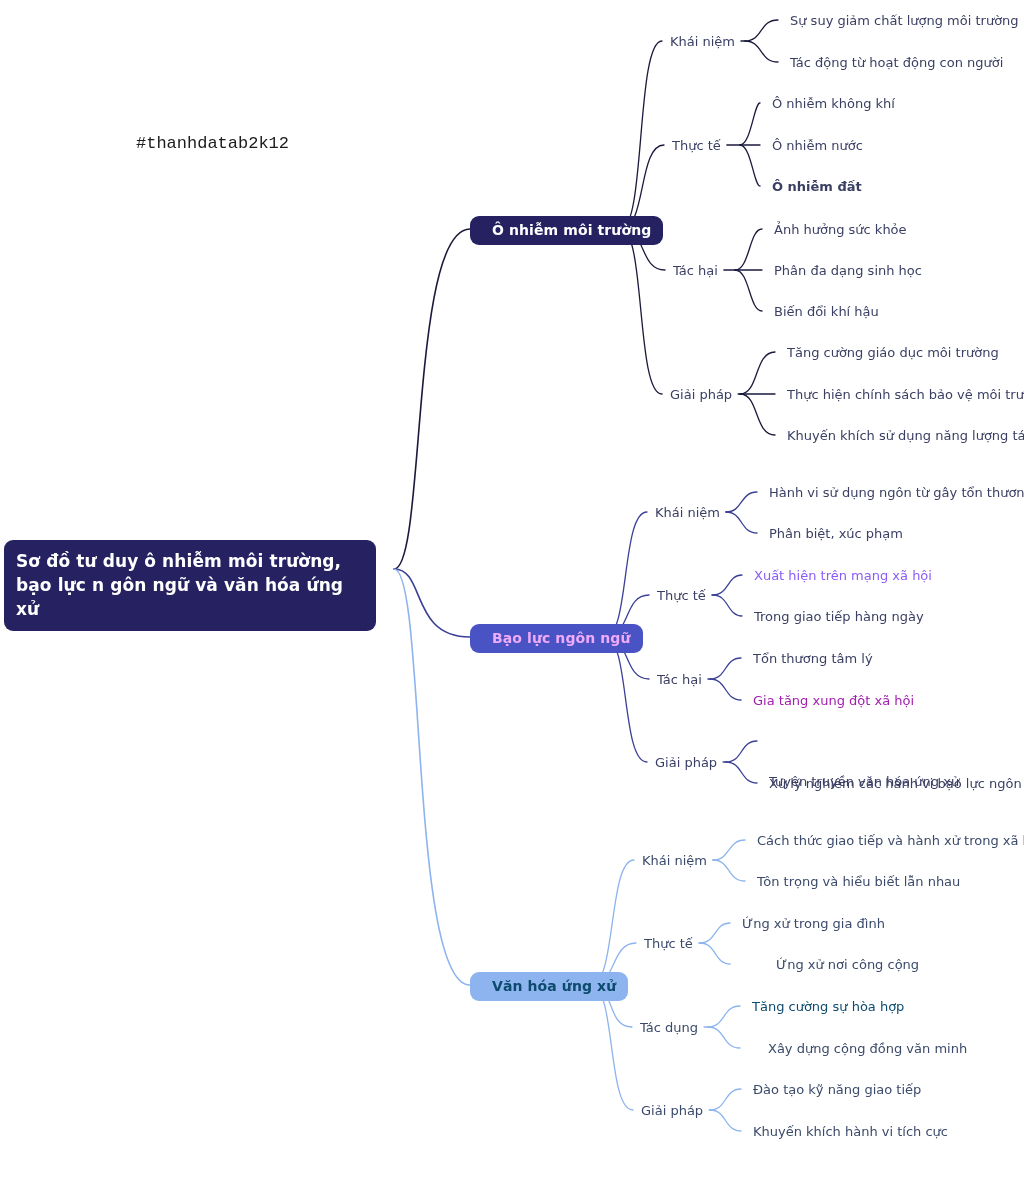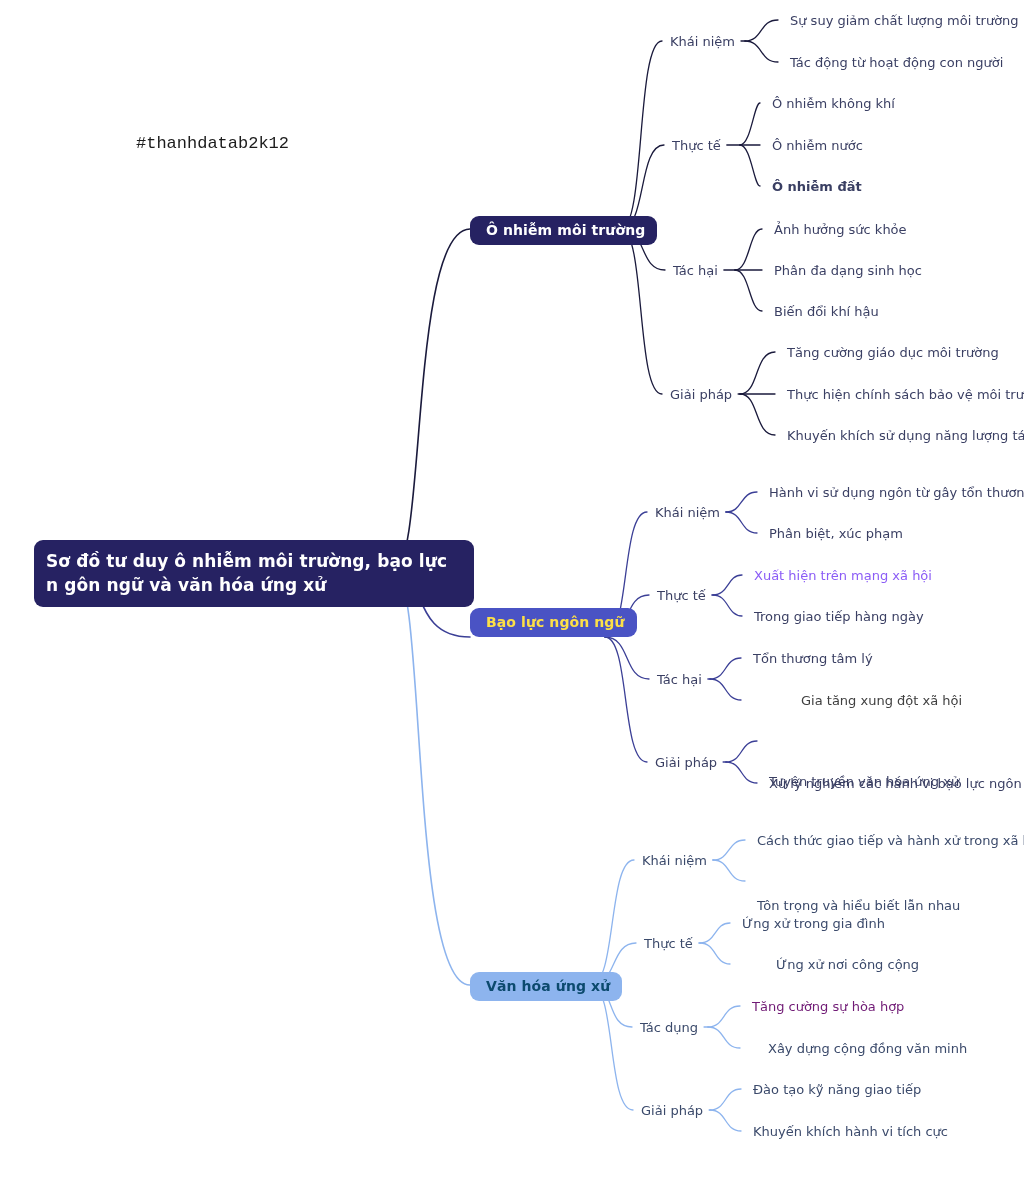--- a/index.html
+++ b/index.html
@@ -42,21 +42,21 @@
     letter-spacing: 0.1px;
   }
   .branch-node {
     position: absolute;
     box-sizing: border-box;
     border-radius: 9px;
     color: #ffffff;
     font-size: 14px;
     font-weight: bold;
     line-height: 1;
-    padding: 7px 12px 8px 16px;
+    padding: 7px 12px 8px 22px;
     white-space: nowrap;
     letter-spacing: 0.1px;
   }
   .sub-label {
     position: absolute;
     font-size: 13px;
     line-height: 1;
     white-space: nowrap;
     transform: translateY(-50%);
   }
@@ -125,60 +125,60 @@
       <path d="M 708 1027 C 725.6 1027, 722 1006, 740 1006" fill="none" stroke="#8db4ee" stroke-width="1.3" stroke-linecap="round"></path>
       <path d="M 708 1027 C 725.6 1027, 722 1048, 740 1048" fill="none" stroke="#8db4ee" stroke-width="1.3" stroke-linecap="round"></path>
       <path d="M 591 985 C 616 985, 607 1110, 633 1110" fill="none" stroke="#8db4ee" stroke-width="1.3" stroke-linecap="round"></path>
       <path d="M 709.109375 1110 L 710 1110" fill="none" stroke="#8db4ee" stroke-width="1.3" stroke-linecap="round"></path>
       <path d="M 710 1110 C 727.05 1110, 724 1089, 741 1089" fill="none" stroke="#8db4ee" stroke-width="1.3" stroke-linecap="round"></path>
       <path d="M 710 1110 C 727.05 1110, 724 1131, 741 1131" fill="none" stroke="#8db4ee" stroke-width="1.3" stroke-linecap="round"></path>
     </svg>
 
   <div class="watermark" style="left: 136px; top: 134px; color: rgb(28, 28, 28);">#thanhdatab2k12</div>
 
-  <div class="root-node" style="left: 4px; top: 540px; width: 440px; background: rgb(38, 34, 98); color: rgb(255, 255, 255); margin-left: 30px;">Sơ đồ tư duy ô nhiễm môi trường, bạo lực n gôn ngữ và văn hóa ứng xử</div>
+  <div class="root-node" style="left: 4px; top: 540px; width: 372px; background: rgb(38, 34, 98); color: rgb(255, 255, 255);">Sơ đồ tư duy ô nhiễm môi trường, bạo lực n gôn ngữ và văn hóa ứng xử</div>
 
   <div id="nodes-layer">
       <div class="branch-node" style="left: 470px; top: 216px; background: rgb(38, 34, 98); color: rgb(255, 255, 255);">Ô nhiễm môi trường</div>
       <div class="sub-label" style="left: 670px; top: 41px; color: rgb(58, 63, 99);">Khái niệm</div>
       <div class="leaf-label" style="left: 790px; top: 20px; color: rgb(58, 63, 99);">Sự suy giảm chất lượng môi trường</div>
       <div class="leaf-label" style="left: 790px; top: 62px; color: rgb(58, 63, 99);">Tác động từ hoạt động con người</div>
       <div class="sub-label" style="left: 672px; top: 145px; color: rgb(58, 63, 99);">Thực tế</div>
       <div class="leaf-label" style="left: 772px; top: 103px; color: rgb(58, 63, 99);">Ô nhiễm không khí</div>
       <div class="leaf-label" style="left: 772px; top: 145px; color: rgb(58, 63, 99);">Ô nhiễm nước</div>
       <div class="leaf-label" style="left: 772px; top: 186px; color: rgb(58, 63, 99); font-weight: bold;">Ô nhiễm đất</div>
       <div class="sub-label" style="left: 673px; top: 270px; color: rgb(58, 63, 99);">Tác hại</div>
       <div class="leaf-label" style="left: 774px; top: 229px; color: rgb(58, 63, 99);">Ảnh hưởng sức khỏe</div>
       <div class="leaf-label" style="left: 774px; top: 270px; color: rgb(58, 63, 99);">Phân đa dạng sinh học</div>
       <div class="leaf-label" style="left: 774px; top: 311px; color: rgb(58, 63, 99);">Biến đổi khí hậu</div>
       <div class="sub-label" style="left: 670px; top: 394px; color: rgb(58, 63, 99);">Giải pháp</div>
       <div class="leaf-label" style="left: 787px; top: 352px; color: rgb(58, 63, 99);">Tăng cường giáo dục môi trường</div>
       <div class="leaf-label" style="left: 787px; top: 394px; color: rgb(58, 63, 99);">Thực hiện chính sách bảo vệ môi trường</div>
       <div class="leaf-label" style="left: 787px; top: 435px; color: rgb(58, 63, 99);">Khuyến khích sử dụng năng lượng tái tạo</div>
-      <div class="branch-node" style="left: 470px; top: 608px; background: rgb(74, 83, 196); color: #fde047;">Bạo lực ngôn ngữ</div>
+      <div class="branch-node" style="left: 470px; top: 624px; background: rgb(74, 83, 196); color: #f0abfc;">Bạo lực ngôn ngữ</div>
       <div class="sub-label" style="left: 655px; top: 512px; color: rgb(58, 63, 99);">Khái niệm</div>
       <div class="leaf-label" style="left: 769px; top: 492px; color: rgb(58, 63, 99);">Hành vi sử dụng ngôn từ gây tổn thương</div>
       <div class="leaf-label" style="left: 769px; top: 533px; color: rgb(58, 63, 99);">Phân biệt, xúc phạm</div>
       <div class="sub-label" style="left: 657px; top: 595px; color: rgb(58, 63, 99);">Thực tế</div>
       <div class="leaf-label" style="left: 754px; top: 575px; color: #8b5cf6;">Xuất hiện trên mạng xã hội</div>
       <div class="leaf-label" style="left: 754px; top: 616px; color: rgb(58, 63, 99);">Trong giao tiếp hàng ngày</div>
       <div class="sub-label" style="left: 657px; top: 679px; color: rgb(58, 63, 99);">Tác hại</div>
       <div class="leaf-label" style="left: 753px; top: 658px; color: rgb(58, 63, 99);">Tổn thương tâm lý</div>
-      <div class="leaf-label" style="left: 753px; top: 700px; color: #404040; margin-left: 48px;">Gia tăng xung đột xã hội</div>
+      <div class="leaf-label" style="left: 753px; top: 700px; color: #a21caf;">Gia tăng xung đột xã hội</div>
       <div class="sub-label" style="left: 655px; top: 762px; color: rgb(58, 63, 99);">Giải pháp</div>
       <div class="leaf-label" style="left: 769px; top: 741px; color: rgb(58, 63, 99); margin-top: 40px;">Tuyên truyền văn hóa ứng xử</div>
       <div class="leaf-label" style="left: 769px; top: 783px; color: rgb(58, 63, 99);">Xử lý nghiêm các hành vi bạo lực ngôn ngữ</div>
       <div class="branch-node" style="left: 470px; top: 972px; background: rgb(141, 180, 238); color: #0c4a6e;">Văn hóa ứng xử</div>
       <div class="sub-label" style="left: 642px; top: 860px; color: rgb(59, 74, 107);">Khái niệm</div>
       <div class="leaf-label" style="left: 757px; top: 840px; color: rgb(59, 74, 107);">Cách thức giao tiếp và hành xử trong xã hội</div>
-      <div class="leaf-label" style="left: 757px; top: 881px; color: rgb(59, 74, 107); margin-top: 24px;">Tôn trọng và hiểu biết lẫn nhau</div>
+      <div class="leaf-label" style="left: 757px; top: 881px; color: rgb(59, 74, 107);">Tôn trọng và hiểu biết lẫn nhau</div>
       <div class="sub-label" style="left: 644px; top: 943px; color: rgb(59, 74, 107);">Thực tế</div>
       <div class="leaf-label" style="left: 742px; top: 923px; color: rgb(59, 74, 107);">Ứng xử trong gia đình</div>
       <div class="leaf-label" style="left: 742px; top: 964px; color: rgb(59, 74, 107); margin-left: 34px;">Ứng xử nơi công cộng</div>
       <div class="sub-label" style="left: 640px; top: 1027px; color: rgb(59, 74, 107);">Tác dụng</div>
-      <div class="leaf-label" style="left: 752px; top: 1006px; color: #701a75;">Tăng cường sự hòa hợp</div>
+      <div class="leaf-label" style="left: 752px; top: 1006px; color: #0c4a6e;">Tăng cường sự hòa hợp</div>
       <div class="leaf-label" style="left: 768px; top: 1048px; color: rgb(59, 74, 107);">Xây dựng cộng đồng văn minh</div>
       <div class="sub-label" style="left: 641px; top: 1110px; color: rgb(59, 74, 107);">Giải pháp</div>
       <div class="leaf-label" style="left: 753px; top: 1089px; color: rgb(59, 74, 107);">Đào tạo kỹ năng giao tiếp</div>
       <div class="leaf-label" style="left: 753px; top: 1131px; color: rgb(59, 74, 107);">Khuyến khích hành vi tích cực</div>
     </div>
 
 </div>
 
 </body></html>

